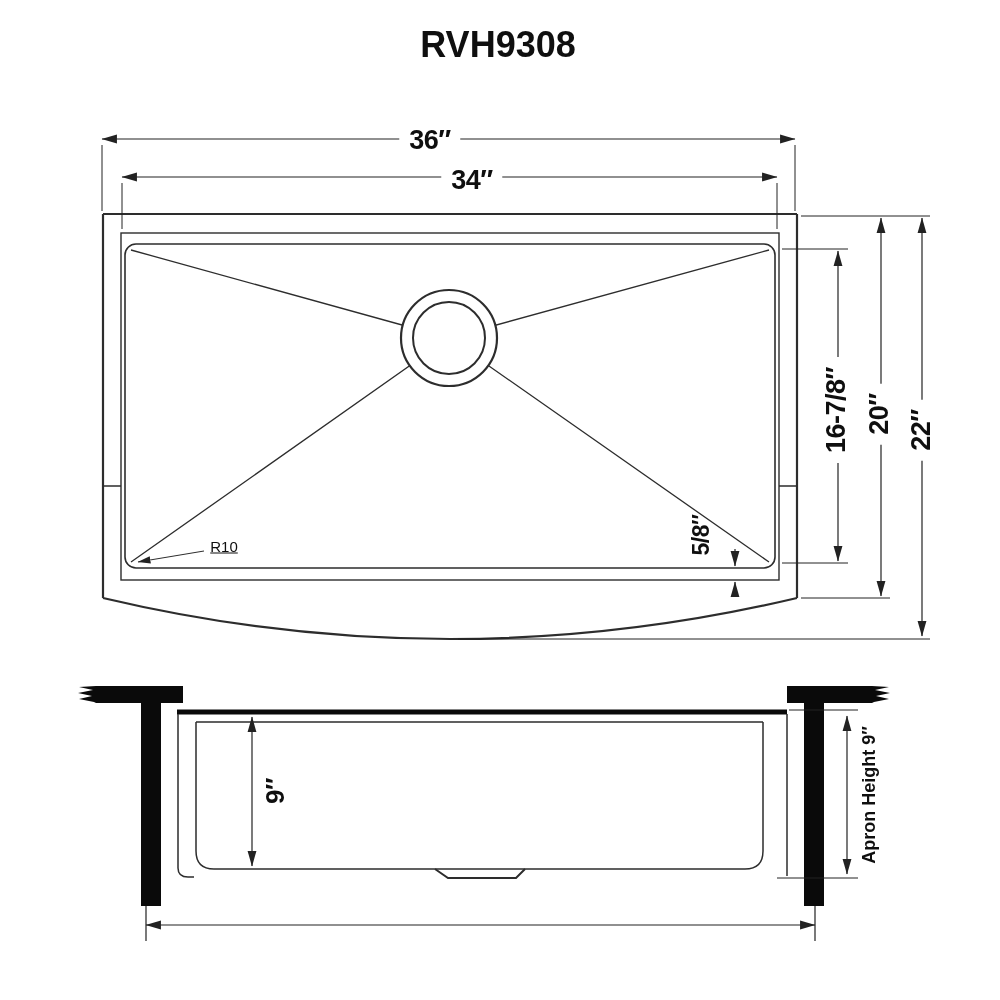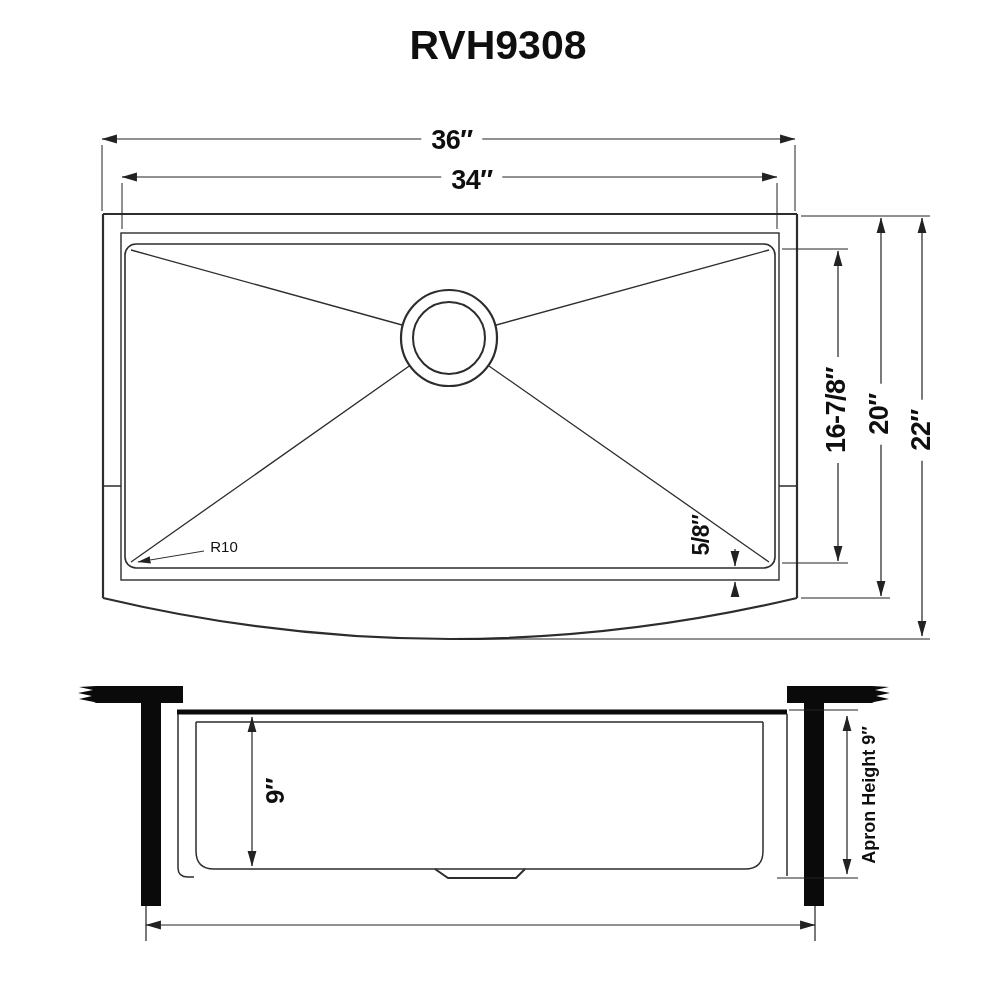--- a/index.html
+++ b/index.html
@@ -3,21 +3,21 @@
 <meta charset="utf-8">
 <style>
   html,body{margin:0;padding:0;background:#ffffff;}
   #page{position:relative;width:1000px;height:1000px;background:#ffffff;overflow:hidden;
         font-family:"Liberation Sans", sans-serif;}
   #drawing{position:absolute;left:0;top:0;}
   .lbl{position:absolute;font-weight:700;color:#0f0f0f;line-height:1;white-space:nowrap;
        background:#ffffff;padding:3px 10px;transform:translate(-50%,-50%);letter-spacing:-0.5px;}
   .rot{transform:translate(-50%,-50%) rotate(-90deg);}
   .nobg{background:transparent;padding:0;}
-  .title{font-size:41px;letter-spacing:0;}
+  .title{font-size:36px;letter-spacing:0;}
   .d27{font-size:27px;}
   .d26{font-size:26px;}
   .d23{font-size:23px;}
   .d18{font-size:18px;letter-spacing:0;}
   .d30{font-size:30px;letter-spacing:0;}
   .r10{font-size:15px;font-weight:400;letter-spacing:0;}
 </style>
 </head>
 <body>
 
@@ -92,32 +92,32 @@
       <line x1="252" y1="717" x2="252" y2="866" stroke-width="1.2" marker-start="url(#arr)" marker-end="url(#arr)"></line>
 
       <line x1="847" y1="716" x2="847" y2="874" stroke-width="1.2" marker-start="url(#arr)" marker-end="url(#arr)"></line>
 
       <line x1="146" y1="925" x2="815" y2="925" stroke-width="1.2" marker-start="url(#arr)" marker-end="url(#arr)"></line>
     </g>
   </svg>
 
   <div class="lbl title nobg" style="left:498px;top:45px;">RVH9308</div>
 
-  <div class="lbl d27" style="left:452px;top:140px;">36″</div>
+  <div class="lbl d27" style="left:430px;top:140px;">36″</div>
 
   <div class="lbl d27" style="left:472px;top:180px;">34″</div>
 
   <div class="lbl d27 rot" style="left:836px;top:410px;">16-7/8″</div>
 
   <div class="lbl d27 rot" style="left:879px;top:414px;">20″</div>
 
   <div class="lbl d27 rot" style="left:921px;top:430px;">22″</div>
 
   <div class="lbl d23 rot nobg" style="left:701px;top:535px;">5/8″</div>
 
-  <div class="lbl r10 nobg" style="left:224px;top:546px;">R10</div>
+  <div class="lbl r10 nobg" style="left:224px;top:546px;text-decoration:underline;">R10</div>
 
   <div class="lbl d26 rot nobg" style="left:275px;top:791px;">9″</div>
 
   <div class="lbl d18 rot nobg" style="left:869px;top:795px;">Apron Height 9″</div>
 
 
 </div>
 
 </body></html>

